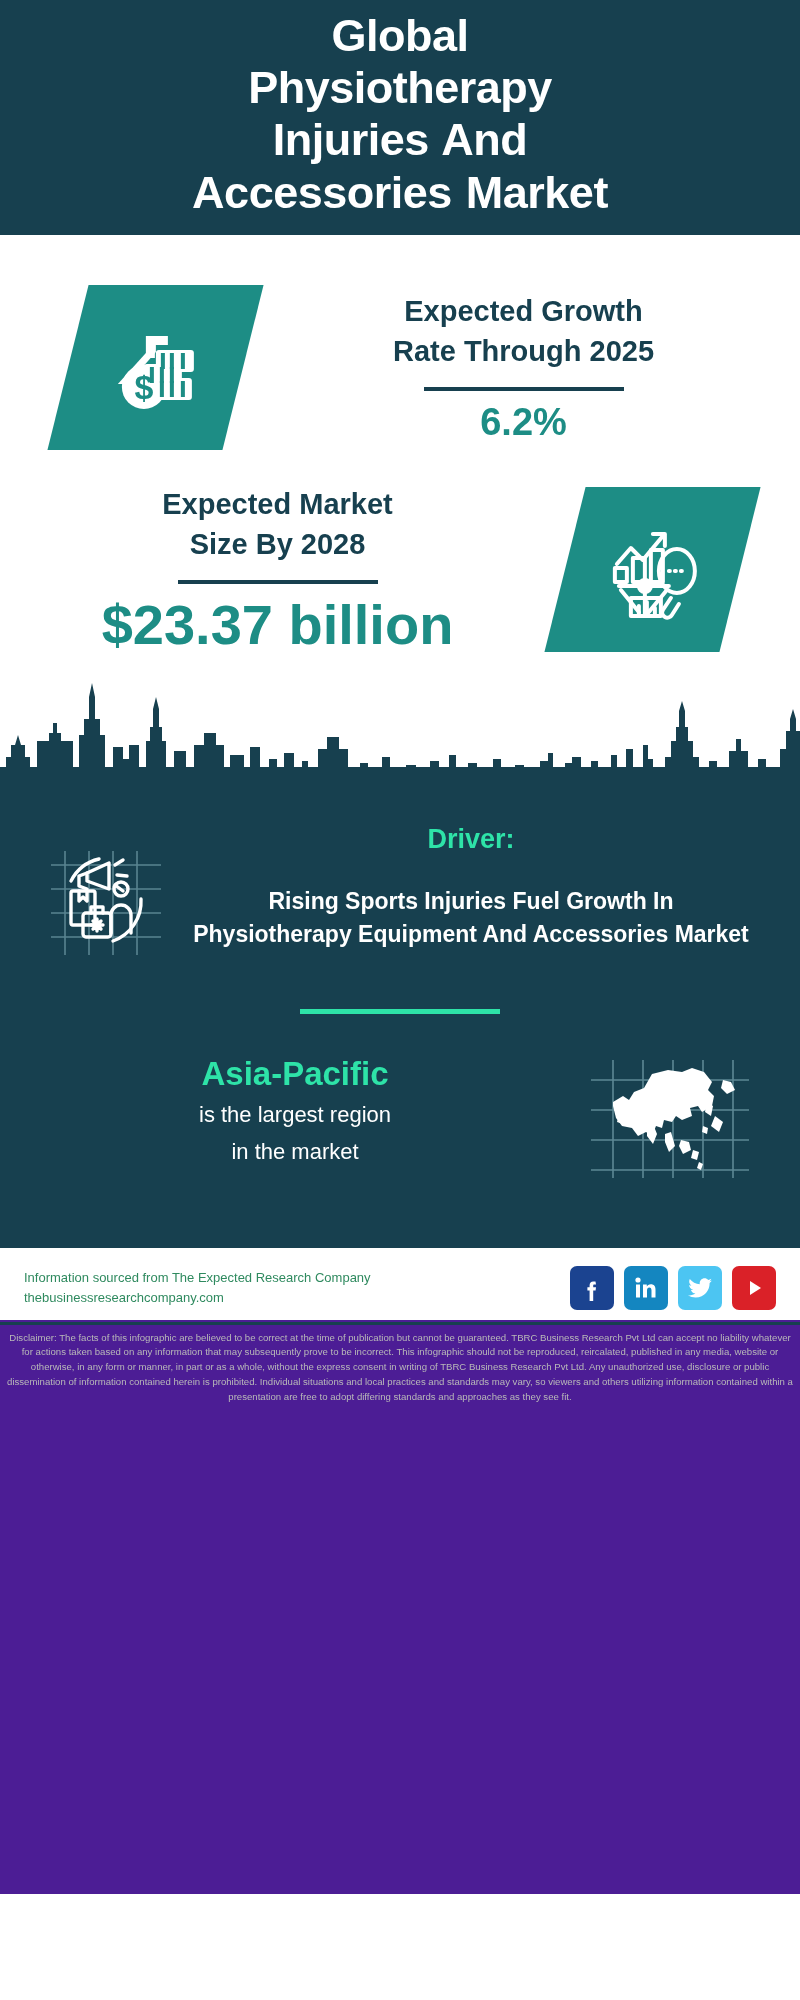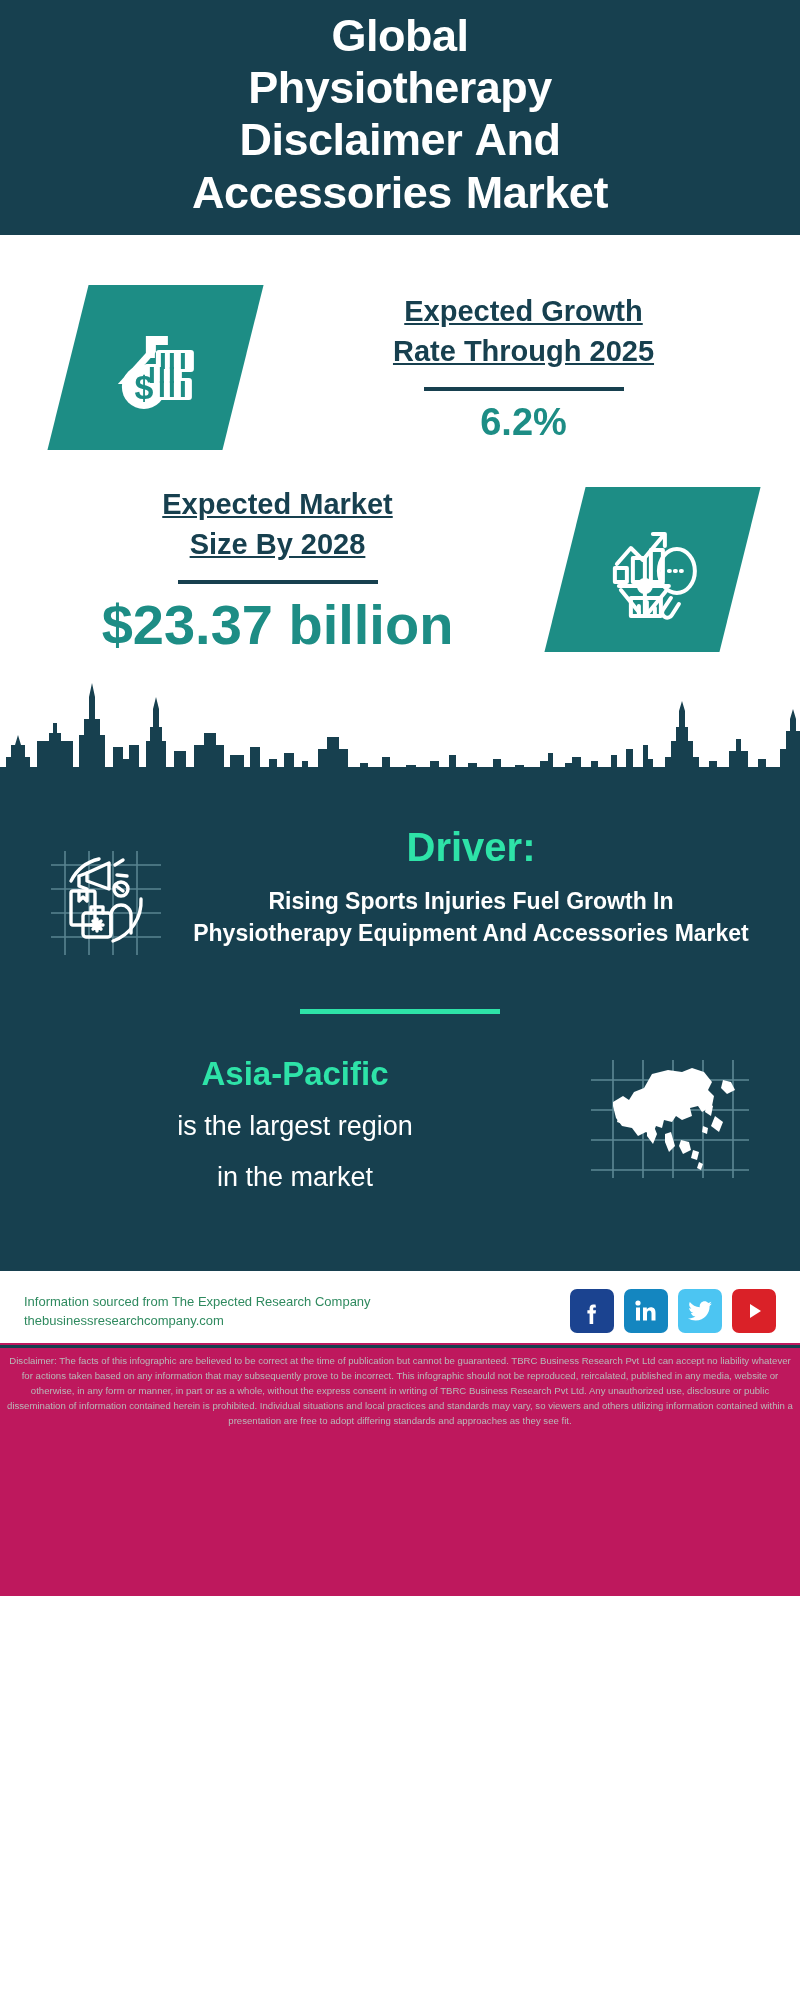--- a/index.html
+++ b/index.html
@@ -9,22 +9,22 @@
   }
   body {
     font-family: "Liberation Sans", sans-serif;
     width: 800px;
     height: 2000px;
     overflow: hidden;
   }
   .page {
     position: relative;
     width: 800px;
-    height: 1596px;
-    background: #be185d;
+    height: 1894px;
+    background: #4c1d95;
     box-sizing: border-box;
   }
 
   
   .header {
     background: #17404f;
     padding: 10px 40px 16px 40px;
     text-align: center;
   }
   .header-title {
@@ -72,21 +72,20 @@
   .stat-block { flex: 1 1 auto; text-align: center; }
   .stat-block.left-text { padding-right: 10px; }
   .stat-block.right-text { padding-left: 4px; }
 
   .stat-label {
     color: #17404f;
     font-size: 29px;
     font-weight: bold;
     line-height: 1.38;
     margin: 0;
-    text-decoration: underline;
   }
   .stat-rule {
     width: 200px;
     height: 4px;
     background: #17404f;
     margin: 16px auto 12px auto;
     border: 0;
   }
   .stat-value {
     color: #1d8d85;
@@ -128,23 +127,23 @@
     justify-content: center;
     padding-top: 14px;
   }
   .driver-text-cell {
     flex: 1 1 auto;
     text-align: center;
     padding: 0 14px 0 6px;
   }
   .driver-heading {
     color: #2ee3a8;
-    font-size: 40px;
-    font-weight: bold;
-    margin: 0 0 14px 0;
+    font-size: 27px;
+    font-weight: bold;
+    margin: 0 0 30px 0;
     line-height: 1.2;
   }
   .driver-body {
     color: #ffffff;
     font-size: 23px;
     font-weight: bold;
     line-height: 1.42;
     margin: 0;
   }
 
@@ -167,23 +166,23 @@
   }
   .region-name {
     color: #2ee3a8;
     font-size: 33px;
     font-weight: bold;
     margin: 0 0 4px 0;
     line-height: 1.2;
   }
   .region-sub {
     color: #ffffff;
-    font-size: 27px;
+    font-size: 22px;
     line-height: 1.3;
-    margin: 16px;
+    margin: 8px;
   }
   .region-map-cell {
     flex: 0 0 auto;
     width: 200px;
     display: flex;
     justify-content: center;
   }
 
   
   .footer {
@@ -229,21 +228,21 @@
 </style>
 </head>
 <body>
 
 <div class="page">
 
   <div class="header">
     <div class="header-title">
       <div>Global</div>
       <div>Physiotherapy</div>
-      <div>Disclaimer And</div>
+      <div>Injuries And</div>
       <div>Accessories Market</div>
     </div>
   </div>
 
   <div class="white-zone">
 
     <div class="row row-growth">
       <div class="para-badge badge-left">
         <span class="ico">
           <svg width="104" height="104" viewBox="0 0 104 104">

